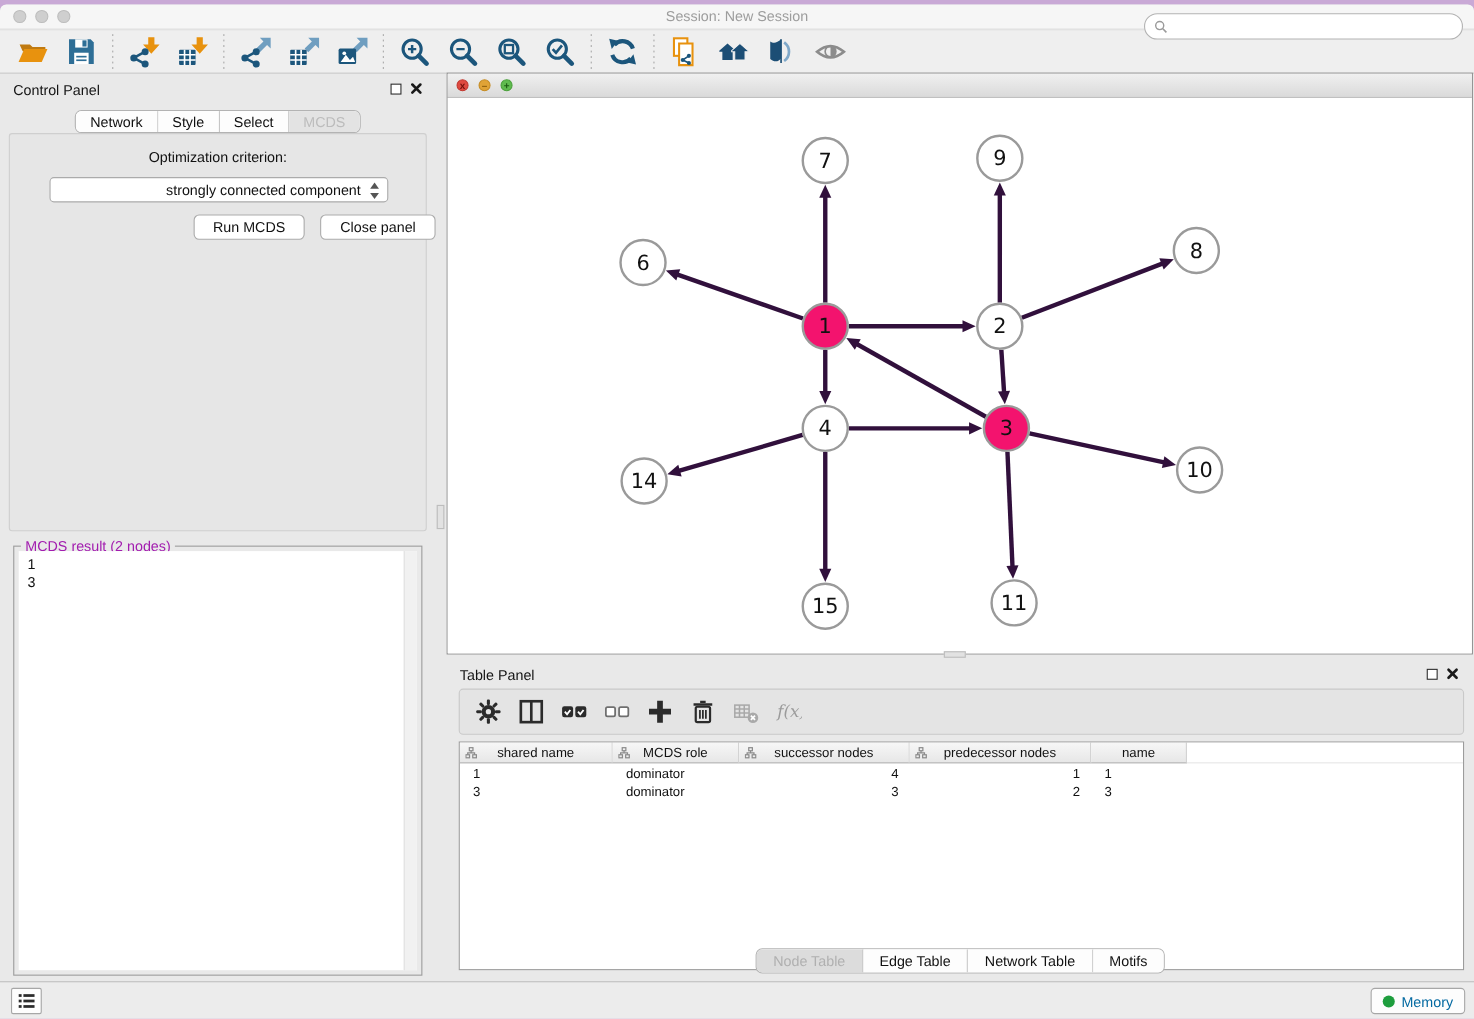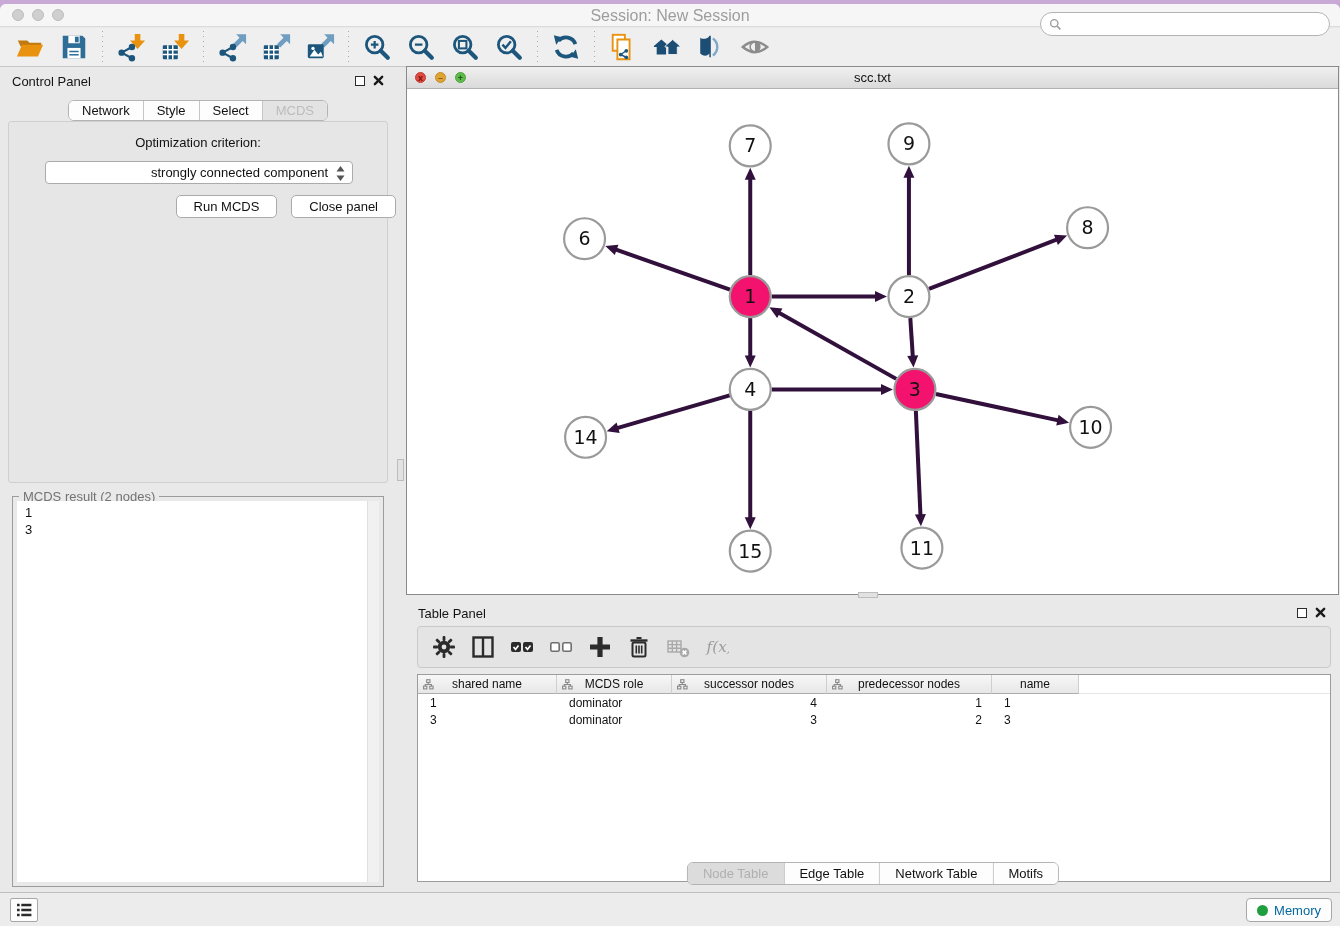--- a/index.html
+++ b/index.html
@@ -8,21 +8,21 @@
   .desktop { position:absolute; inset:0; background:#c9a9d6; }
   .appwindow { position:absolute; left:0; right:0; top:4px; bottom:0;
                background:#e9e9e9; border-radius:6px 6px 0 0; overflow:hidden; }
 
   
   .titlebar { position:absolute; left:0; right:0; top:0; height:23px;
               background:#f6f6f6; border-bottom:1px solid #dcdcdc; }
   .mac-dot { position:absolute; top:5px; width:12px; height:12px; border-radius:50%;
              background:#cfcfcf; border:1px solid #bdbdbd; }
   .win-title { position:absolute; left:0; right:0; top:3px; text-align:center;
-               font-size:16px; color:#9d9d9d; }
+               font-size:13px; color:#9d9d9d; }
 
   
   .main-toolbar { position:absolute; left:0; right:0; top:24px; height:39px;
                   background:#efefef; border-bottom:1px solid #c8c8c8;
                   display:flex; align-items:center; padding-left:8px; }
   .tbi { width:30px; height:30px; margin:0 7px; flex:0 0 auto; cursor:default; }
   .tbi svg { width:30px; height:30px; display:block; }
   .tb-sep { width:1px; height:32px; margin:0 6px; flex:0 0 auto;
             background-image:linear-gradient(#a8a8a8 30%, rgba(0,0,0,0) 0%);
             background-size:1px 5px; background-repeat:repeat-y; }
@@ -59,21 +59,21 @@
                color:#111;justify-content:flex-end; }
   .criterion .spin { position:absolute; right:6px; top:3px; }
   .cp-buttons { position:absolute; left:0; right:0; top:127px; display:flex;
                 justify-content:flex-end; gap:14px; }
   .btn { background:#fff; border:1px solid #ababab; border-radius:5px;
          font-size:13px; color:#111; padding:3px 17px; }
 
   .result-group { position:absolute; left:12px; top:428px; bottom:5px; right:12px;
                   border:1px solid #9c9c9c; }
   .result-legend { position:absolute; top:-8px; left:6px; background:#e9e9e9;
-                   padding:0 4px; font-size:13px; color:#737373; }
+                   padding:0 4px; font-size:13px; color:#a21caf; }
   .result-area { position:absolute; inset:4px; background:#fff; }
   .result-text { position:absolute; left:8px; top:3px; font-size:13px;
                  line-height:17px; white-space:pre; color:#111; }
   .result-scroll { position:absolute; right:0; top:0; bottom:0; width:12px;
                    background:#f1f1f1; border-left:1px solid #e0e0e0; }
 
   .v-grip { position:absolute; left:397px; top:455px; width:7px; height:22px;
             background:#e2e2e2; border:1px solid #bdbdbd; }
   .h-grip { position:absolute; left:858px; top:588px; width:20px; height:6px;
             background:#e2e2e2; border:1px solid #bdbdbd; }
@@ -329,21 +329,20 @@
     </div>
   </div>
 
   <div class="v-grip"></div>
 
   <div class="net-window">
     <div class="net-titlebar">
       <span class="tl tl-red">x</span>
       <span class="tl tl-yel">–</span>
       <span class="tl tl-grn">+</span>
-      <div class="net-title">scc.txt</div>
     </div>
     <div class="net-canvas">
       <svg id="graph-svg" viewBox="0 0 931 506">
             <line x1="343" y1="186.5" x2="343" y2="89" stroke="#31103c" stroke-width="4"></line>
             <polygon points="343,79 348.5,91 337.5,91" fill="#31103c"></polygon>
             <line x1="322.70323584441155" y1="200.90835951190283" x2="207.20913734785262" y2="160.55499979623767" stroke="#31103c" stroke-width="4"></line>
             <polygon points="197.76878192664867,157.2565623599134 210.91134902207173,156.02249180184035 207.28306784211506,166.40688276516468" fill="#31103c"></polygon>
             <line x1="364.5" y1="208" x2="470" y2="208" stroke="#31103c" stroke-width="4"></line>
             <polygon points="480,208 468,213.5 468,202.5" fill="#31103c"></polygon>
             <line x1="343" y1="229.5" x2="343" y2="269" stroke="#31103c" stroke-width="4"></line>

